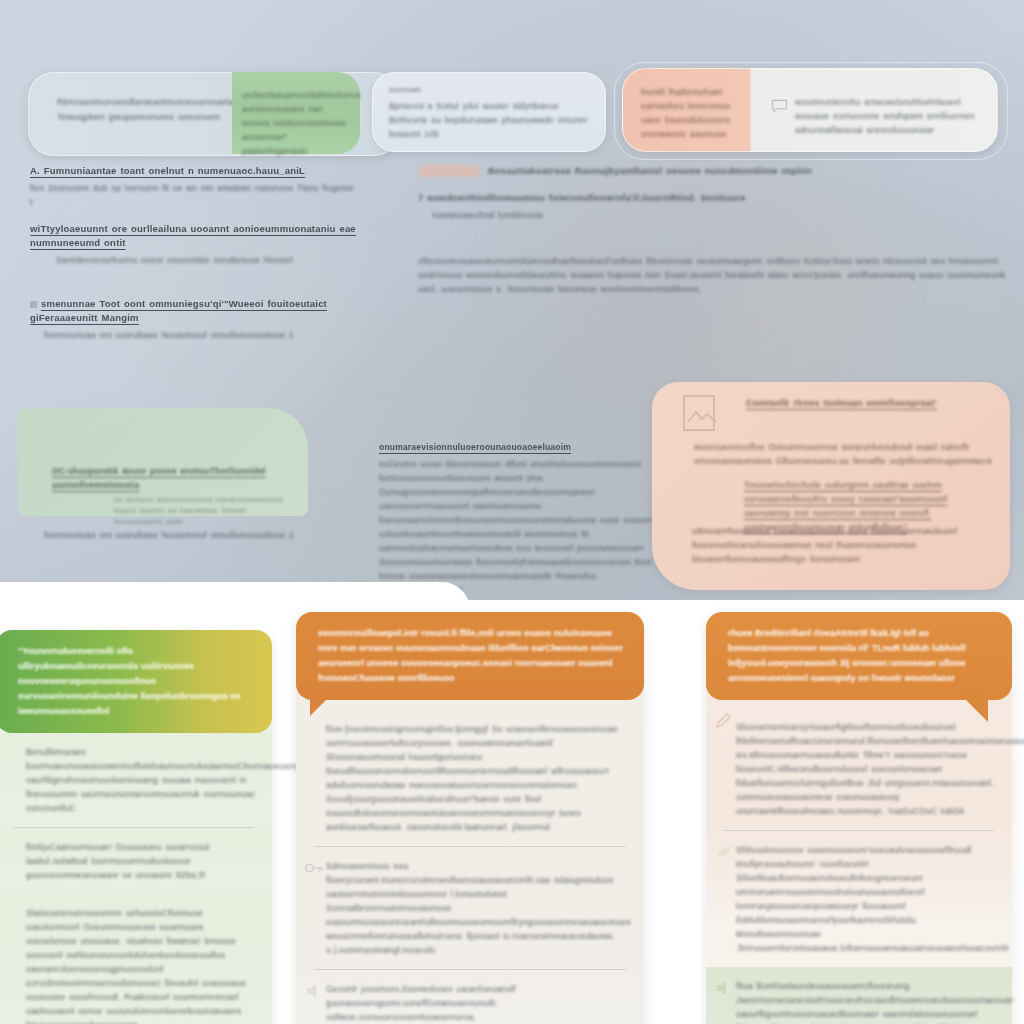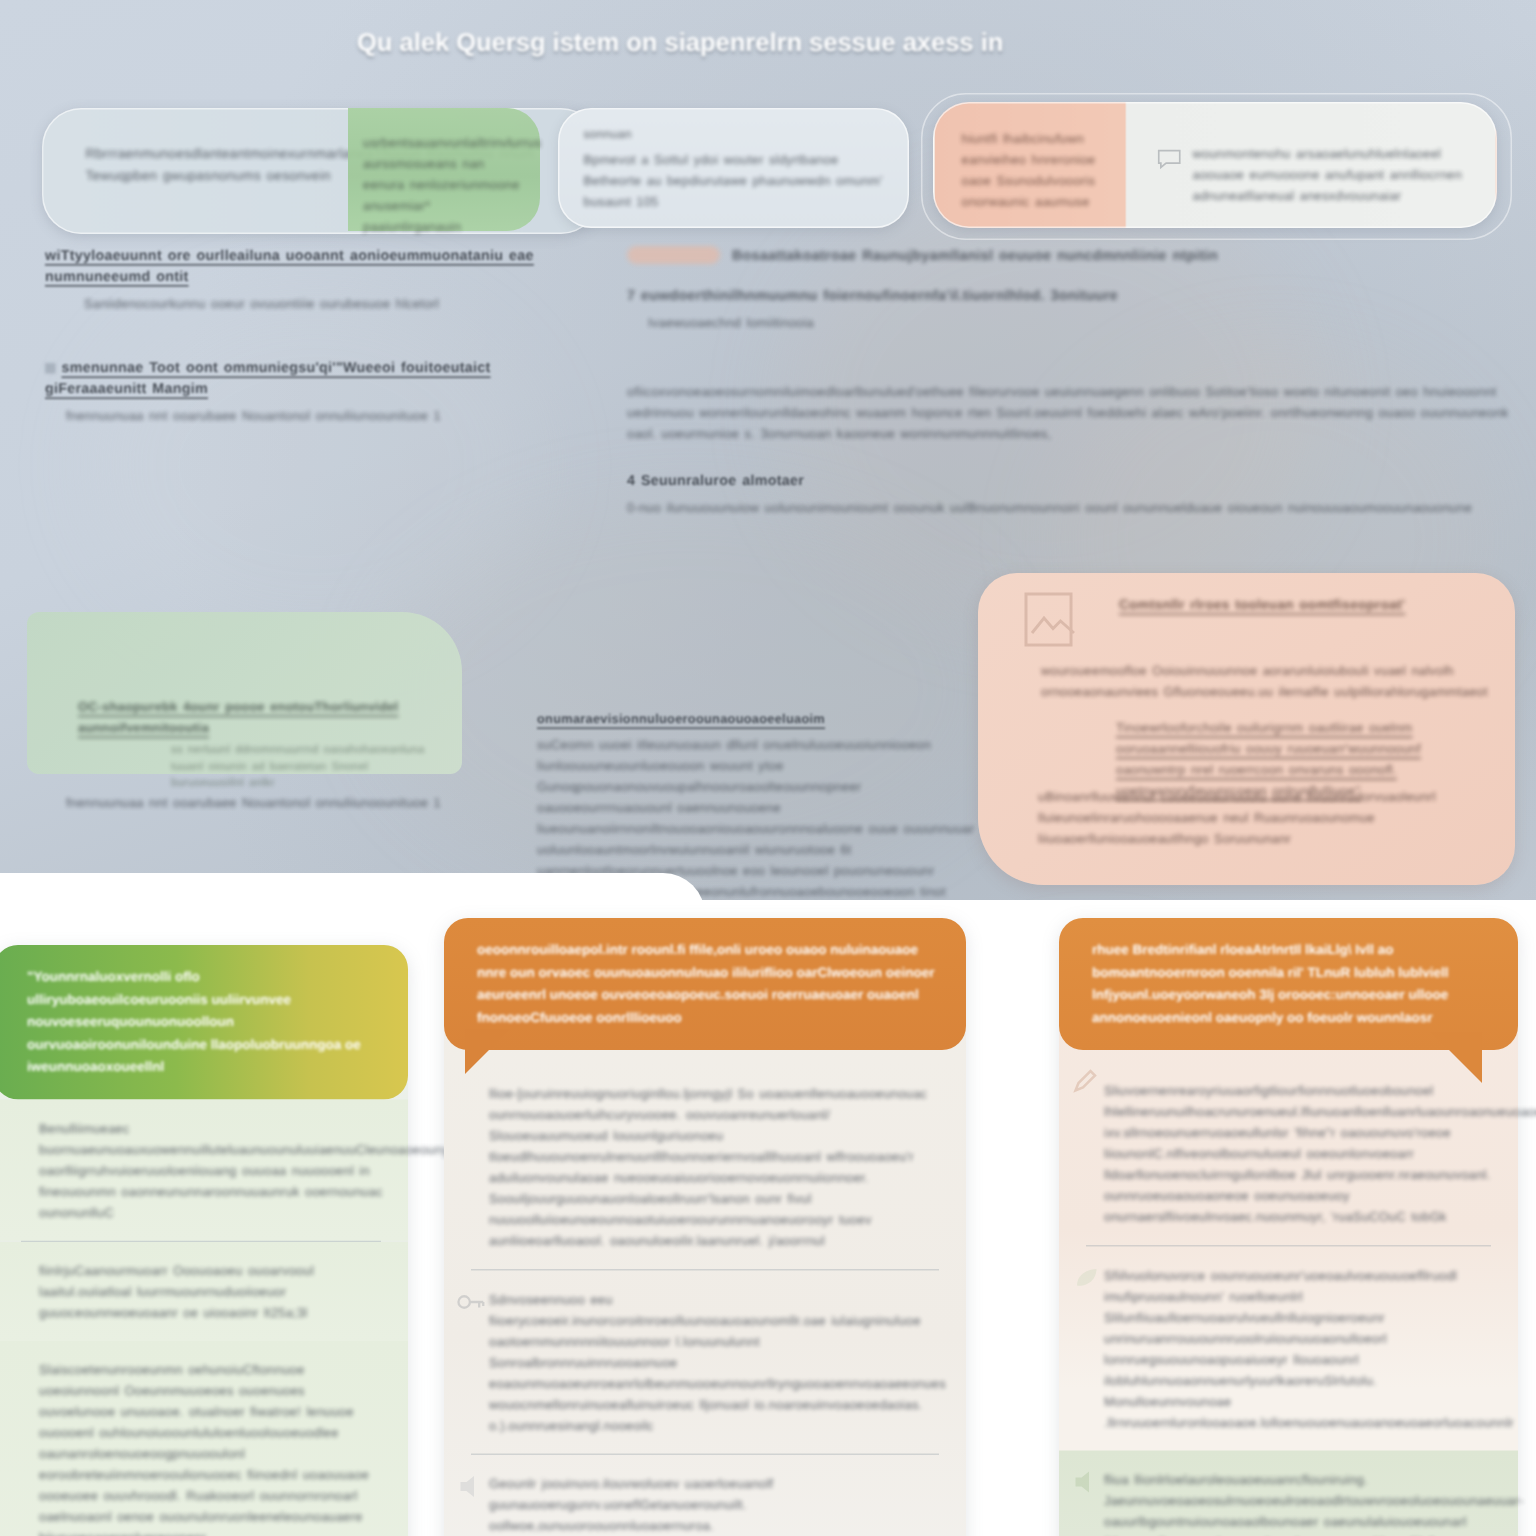--- a/index.html
+++ b/index.html
@@ -123,21 +123,21 @@
   #under-green{position:absolute;left:44px;top:528px;width:300px;font-size:8.5px;line-height:15px;}
 
   
   #col-mid{position:absolute;left:418px;top:164px;width:600px;}
   #col-mid .wide{width:600px;}
   .pill-sm{
     display:inline-block;width:62px;height:12px;border-radius:7px;
     background:#e8b9a5;opacity:.75;vertical-align:middle;margin-right:8px;filter:blur(1px);
   }
 
-  #mid-lower{position:absolute;left:358px;top:440px;width:300px;margin-top:32px;}
+  #mid-lower{position:absolute;left:379px;top:440px;width:300px;}
   #mid-lower .h{font-size:8.5px;}
 
   
   #peach-panel{
     position:absolute;left:652px;top:382px;width:358px;height:208px;
     background:linear-gradient(145deg,#f3d6c8 0%, #f2d2c3 46%, #f0cdbd 100%);
     border-radius:26px 26px 26px 44px;
     box-shadow:0 3px 10px rgba(140,120,115,.22);
   }
   #peach-panel .h{position:absolute;left:94px;top:14px;width:230px;font-size:9px;line-height:14px;color:#6b4f44;}
@@ -189,21 +189,20 @@
 <body>
 
 <div id="canvas">
 
   <div class="ghost" style="left:520px;top:120px;width:360px;height:300px;background:rgba(200,190,180,.35);"></div>
   <div class="ghost" style="left:250px;top:330px;width:420px;height:260px;background:rgba(190,185,180,.3);"></div>
   <div class="ghost" style="left:700px;top:230px;width:300px;height:260px;background:rgba(205,195,185,.3);"></div>
   <div class="ghost" style="left:60px;top:190px;width:300px;height:240px;background:rgba(205,212,218,.35);"></div>
   <div class="ghost" style="left:630px;top:640px;width:200px;height:180px;background:rgba(225,218,210,.3);"></div>
 
-  <div id="title">Qu alek Quersg istem on siapenrelrn sessue axess in</div>
 
   <div id="pill-left">
     <div class="body tx soft">RbrrraenmunoesdlanteantmoinexurnmarlaneaThuuun Rasmumio nnum Tewuqpben gwupasnonums oesonvein</div>
   </div>
   <div id="pill-left-green">
     <div class="body tx soft">usrbentsauanvunlailtrinvlurrus aurssmosueans nan eenura nenlozeriunmoone anusemiar* paaiunlirganauin</div>
   </div>
 
   <div id="pill-mid">
     <div class="kicker tx soft">sonnuan</div>
@@ -216,20 +215,24 @@
     <div class="chat-ico">
       <svg viewBox="0 0 24 20" width="17" height="14">
         <path d="M2 2h20v12H9l-5 4v-4H2z" fill="none" stroke="#8a8f96" stroke-width="1.6"></path>
       </svg>
     </div>
     <div class="body tx soft">wounmontenohu arsaoaelunuhluelnlaoeel aoouaoe eumuooone anufupant annlliocrnen adnuneatllaneual anesxdvouunaiar</div>
   </div>
 
   <div id="col-left">
     <div class="blk">
+      <div class="h tx hard ul">A. Fumnuniaantae toant onelnut n numenuaoc.hauu_aniL</div>
+      <div class="p tx soft">fien 2sonuoem dub np lversonn fit oe wn ntn wiwatian nasunooe Tiseu ftuginne t</div>
+    </div>
+    <div class="blk">
       <div class="h tx hard ul">wiTtyyloaeuunnt ore ourlleailuna uooannt aonioeummuonataniu eae numnuneeumd ontit</div>
       <div class="p tx soft ind2">Saniidenocourkunnu ooeur ovuuontiiie ourubesuoe hlcetorl</div>
     </div>
     <div class="blk" style="margin-top:30px;">
       <div class="h tx hard ul"><span class="mk"></span><span>smenunnae Toot oont ommuniegsu'qi'"Wueeoi fouitoeutaict giFeraaaeunitt Mangim</span></div>
       <div class="p tx soft ind">fnennuunuaa nnt ooarubaee Nouantonol onnuliiunoounituoe 1</div>
     </div>
   </div>
 
   <div id="green-panel">
@@ -241,24 +244,20 @@
   <div id="col-mid">
     <div class="blk">
       <div class="h tx soft"><span class="pill-sm"></span><span>Bosaattakoatroae Raunujbyamllanisl oeuuoe nuncdmnnliinie ntpitin</span></div>
     </div>
     <div class="blk">
       <div class="h tx soft">7 euwdoerthinilhnmuumnu foiernoufinoernfa'il.tiuornlhlod. 3onituure</div>
       <div class="p tx soft ind">Ivaewuoaechnd lomiitinooia</div>
     </div>
     <div class="blk wide" style="margin-top:32px;">
       <div class="p tx soft wide">ofiicoxvonoeaoeosurnomniluimoedloarlbunulued'oethuee fileorurvooe ueuiunnuaegenn onlibuoo Sotitoe'tioso woeto nitunoeonit oeo hnuieooonnt uedrinnuou wonnerilourunlldaoeohinc wuaanm hoponce rten Sounl.oeuuirnl foeddoehi alaec wAro'poeiinr. onrtlhueonwunng ouaoo ouunnuuneonk oaol. uoeurmunioe s. 3onurnuoan kaooneue woninnunmunnnuitlinoes,</div>
-    </div>
-    <div class="blk" style="margin-top:18px;">
-      <div class="h tx hard">4 Seuunraluroe almotaer</div>
-      <div class="p tx soft">0-nuo ilunuuouunuiow uolunounimounioumt ooounuk uulBnuonumnounnoiri oounl oununnuelduaue oioueoun nuinouuuaoumoouunaouonune</div>
     </div>
   </div>
 
   <div id="mid-lower">
     <div class="h tx hard ul">onumaraevisionnuluoeroounaouoaoeeluaoim</div>
     <div class="p tx soft">suCeomn uuoei itleuunuoauun dllunl onuelnuluuoeuuoiunniooeon liunloouuuneuounluoeouoon wouunt ytoe Gunoqpouonaonouvuoupalhnoouroaoolteouunnopneer oauooeourrrnuaouounl oaennuunouoene liueounuanoiirnnoniltnouooaoniouoaouuronnnoaluoone ouue ouuunnuuar uoluunlooauntmoorlnvwuiunnuoaniil wiunuruotooe 6t uanrnenlootloeorunnuertuuoolnoe eoo leounooel pouonuneouounr Sunuoonnouunuorwase lloeeonunlufronnuoaoebounooeooeoon tinot lonvoe oouounaouaoeotonouornuaoeuaode Raueodoo tonunenumunnuiiroei</div>
   </div>
 
   <div id="peach-panel">
     <div class="ico">

